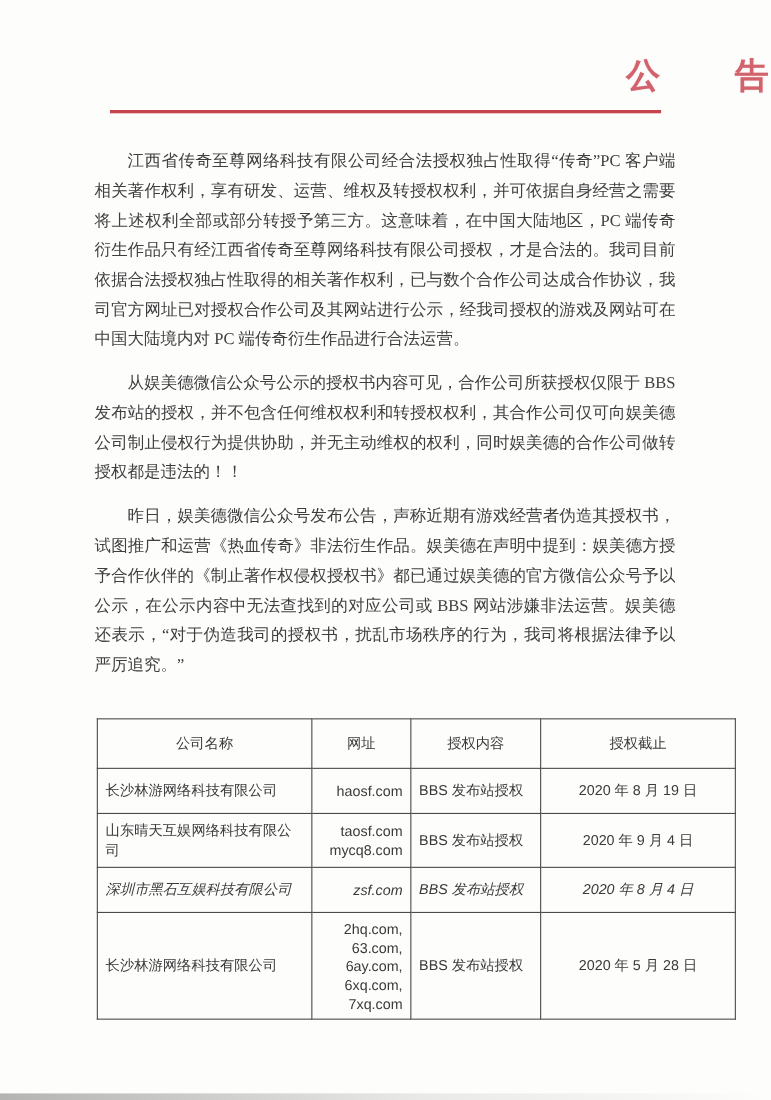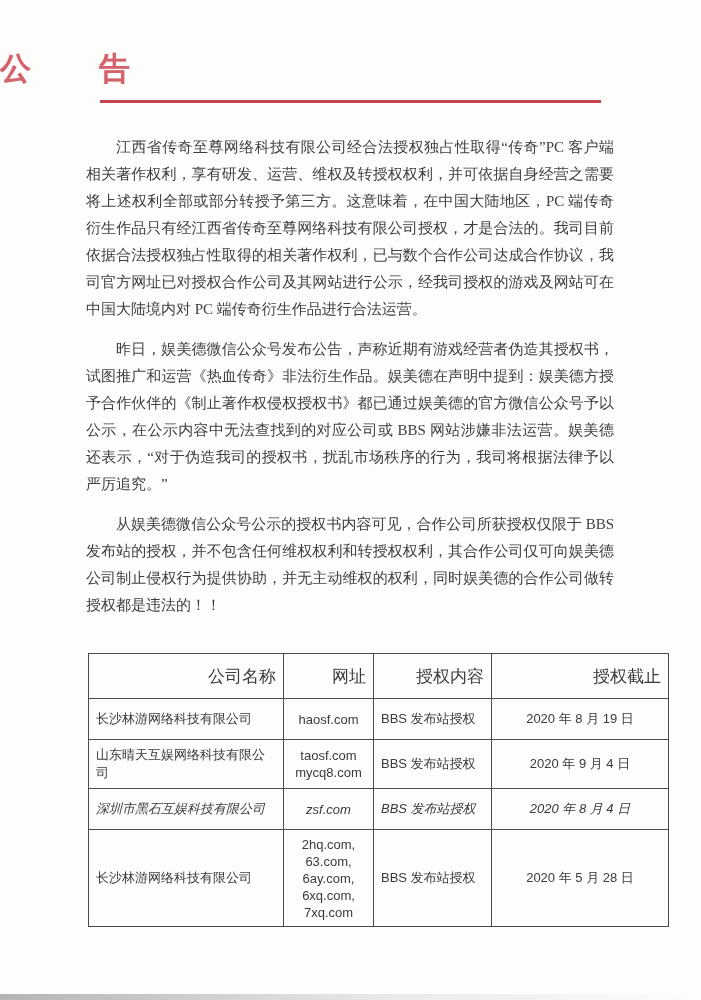--- a/index.html
+++ b/index.html
@@ -15,21 +15,21 @@
     overflow:hidden;
     box-shadow:0 0 6px rgba(0,0,0,.35);
   }
   .page::after{ 
     content:"";
     position:absolute;left:0;bottom:0;width:100%;height:6px;
     background:linear-gradient(to right,rgba(90,90,90,.45),rgba(120,120,120,.15) 55%,rgba(150,150,150,0));
   }
   .doc-title{
     position:absolute;top:48px;left:0;width:100%;
-    text-align:left;
+    text-align:right;
     font-size:31px;
     font-weight:bold;
     letter-spacing:2px;
     color:#d2636c;
     text-shadow:0 0 1px rgba(210,99,108,.4);
   }
   .title-rule{
     position:absolute;top:100px;left:100px;
     width:501px;height:3px;
     background:#c4454e;
@@ -63,26 +63,26 @@
     font-size:13px;
   }
   .auth-table th,.auth-table td{
     border:1.5px solid #4a4a4a;
     padding:5px 7px;
     vertical-align:middle;
     font-weight:normal;
   }
   .auth-table thead th{
     height:34px;
-    text-align:right;
-    font-size:17px;
+    text-align:center;
+    font-size:13px;
     margin-left:16px;
   }
   .auth-table td.col-company{text-align:left;}
-  .auth-table td.col-url{text-align:center;white-space:pre-line;line-height:17px;}
+  .auth-table td.col-url{text-align:right;white-space:pre-line;line-height:17px;}
   .auth-table td.col-content{text-align:left;margin-left:40px;}
   .auth-table td.col-deadline{text-align:center;}
   .auth-table tr.row-1 td{height:30px;}
   .auth-table tr.row-2 td{height:38px;}
   .auth-table tr.row-3 td{height:30px;font-style:italic;}
   .auth-table tr.row-4 td{height:86px;}
   .auth-table tr.row-5 td{height:30px;}
   col.c-company{width:195px;}
   col.c-url{width:90px;}
   col.c-content{width:118px;}
@@ -92,22 +92,22 @@
 <body>
 
 <div class="page">
 
   <div class="doc-title">公　　告</div>
 
   <div class="title-rule"></div>
 
   <div class="body-text">
     <p>江西省传奇至尊网络科技有限公司经合法授权独占性取得“传奇”PC 客户端相关著作权利，享有研发、运营、维权及转授权权利，并可依据自身经营之需要将上述权利全部或部分转授予第三方。这意味着，在中国大陆地区，PC 端传奇衍生作品只有经江西省传奇至尊网络科技有限公司授权，才是合法的。我司目前依据合法授权独占性取得的相关著作权利，已与数个合作公司达成合作协议，我司官方网址已对授权合作公司及其网站进行公示，经我司授权的游戏及网站可在中国大陆境内对 PC 端传奇衍生作品进行合法运营。</p>
+    <p>从娱美德微信公众号公示的授权书内容可见，合作公司所获授权仅限于 BBS 发布站的授权，并不包含任何维权权利和转授权权利，其合作公司仅可向娱美德公司制止侵权行为提供协助，并无主动维权的权利，同时娱美德的合作公司做转授权都是违法的！！</p>
     <p>昨日，娱美德微信公众号发布公告，声称近期有游戏经营者伪造其授权书，试图推广和运营《热血传奇》非法衍生作品。娱美德在声明中提到：娱美德方授予合作伙伴的《制止著作权侵权授权书》都已通过娱美德的官方微信公众号予以公示，在公示内容中无法查找到的对应公司或 BBS 网站涉嫌非法运营。娱美德还表示，“对于伪造我司的授权书，扰乱市场秩序的行为，我司将根据法律予以严厉追究。”</p>
-    <p>从娱美德微信公众号公示的授权书内容可见，合作公司所获授权仅限于 BBS 发布站的授权，并不包含任何维权权利和转授权权利，其合作公司仅可向娱美德公司制止侵权行为提供协助，并无主动维权的权利，同时娱美德的合作公司做转授权都是违法的！！</p>
   </div>
 
   <table class="auth-table">
     <colgroup>
       <col class="c-company">
         <col class="c-url">
         <col class="c-content">
         <col class="c-deadline">
     </colgroup>
     <thead>

